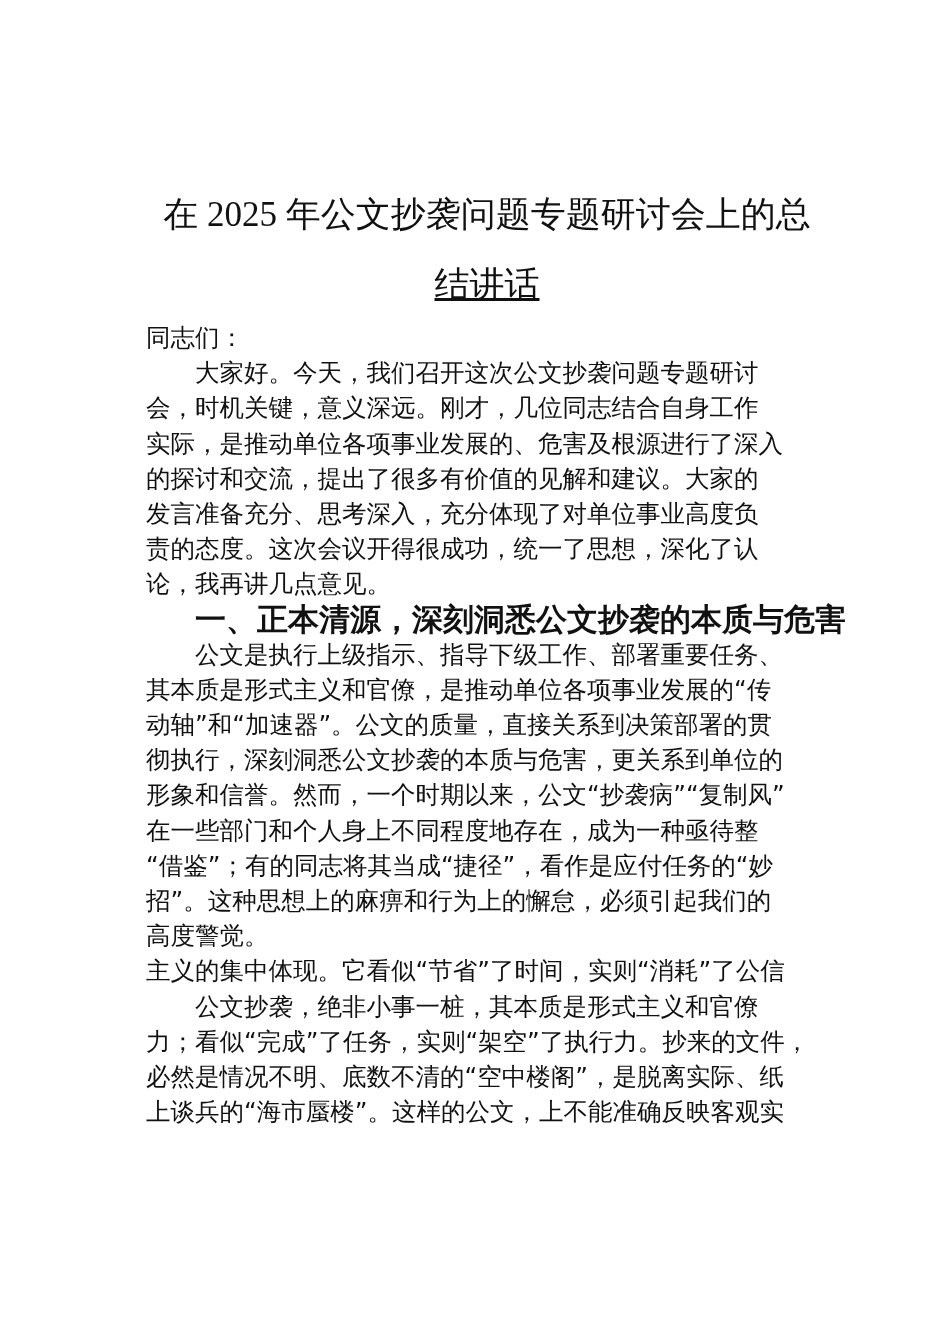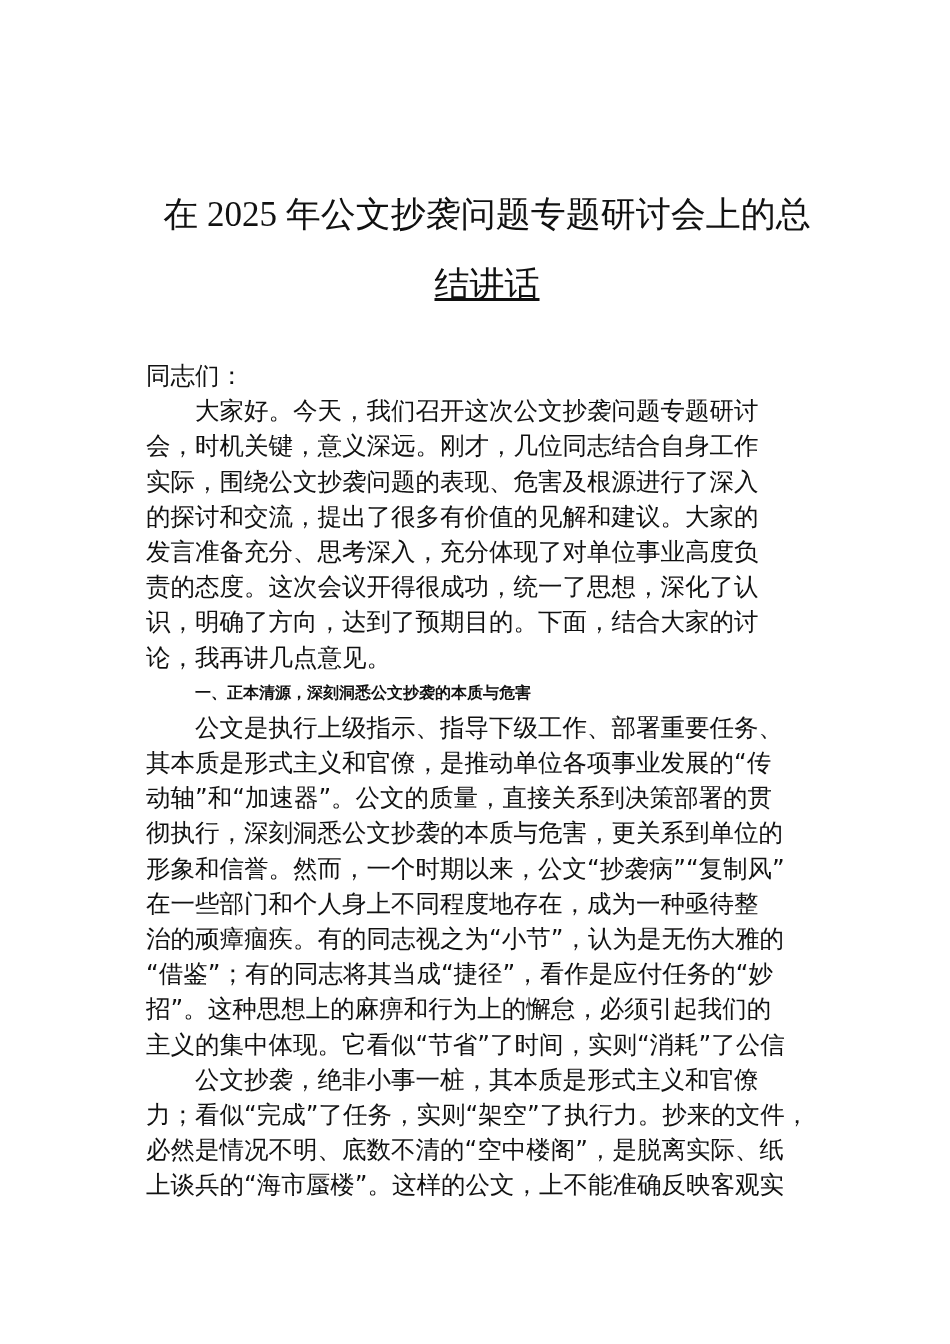--- a/index.html
+++ b/index.html
@@ -30,66 +30,65 @@
       font-size: 35px;
       line-height: 64px;
       color: #111;
       letter-spacing: 0px;
     }
     .title .t1 { display: block; height: 64px; }
     .title .t2 { display: block; height: 64px; margin-top: 6px; text-decoration: underline; }
     .body-text {
       position: absolute;
       left: 146px;
-      top: 358px;
+      top: 320px;
       width: 676px;
       font-size: 24.5px;
       line-height: 35.2px;
       color: #111;
     }
     .line {
       display: block;
       white-space: nowrap;
       height: 35.2px;
       overflow: visible;
     }
     .indent { padding-left: 49px; }
     .heading {
       font-weight: bold;
-      font-size: 16px;
+      font-size: 31px;
     }
   </style>
 </head>
 <body>
 
 <div class="page">
   <div class="title" style="top:183px;padding-left:12px;">
     <span class="t1">在 2025 年公文抄袭问题专题研讨会上的总</span>
     <span class="t2">结讲话</span>
   </div>
 
   <div class="body-text">
     <span class="line">同志们：</span>
     <span class="line indent">大家好。今天，我们召开这次公文抄袭问题专题研讨</span>
     <span class="line">会，时机关键，意义深远。刚才，几位同志结合自身工作</span>
-    <span class="line">实际，围绕公文抄袭问题的表现、危害及根源进行了深入</span>
+    <span class="line">实际，是推动单位各项事业发展的、危害及根源进行了深入</span>
     <span class="line">的探讨和交流，提出了很多有价值的见解和建议。大家的</span>
     <span class="line">发言准备充分、思考深入，充分体现了对单位事业高度负</span>
     <span class="line">责的态度。这次会议开得很成功，统一了思想，深化了认</span>
-    <span class="line">识，明确了方向，达到了预期目的。下面，结合大家的讨</span>
     <span class="line">论，我再讲几点意见。</span>
     <span class="line indent heading">一、正本清源，深刻洞悉公文抄袭的本质与危害</span>
     <span class="line indent">公文是执行上级指示、指导下级工作、部署重要任务、</span>
     <span class="line">其本质是形式主义和官僚，是推动单位各项事业发展的“传</span>
     <span class="line">动轴”和“加速器”。公文的质量，直接关系到决策部署的贯</span>
     <span class="line">彻执行，深刻洞悉公文抄袭的本质与危害，更关系到单位的</span>
     <span class="line">形象和信誉。然而，一个时期以来，公文“抄袭病”“复制风”</span>
     <span class="line">在一些部门和个人身上不同程度地存在，成为一种亟待整</span>
-    <span class="line">治的顽瘴痼疾。有的同志视之为“小节”，认为是无伤大雅的</span>
     <span class="line">“借鉴”；有的同志将其当成“捷径”，看作是应付任务的“妙</span>
     <span class="line">招”。这种思想上的麻痹和行为上的懈怠，必须引起我们的</span>
+    <span class="line">高度警觉。</span>
     <span class="line">主义的集中体现。它看似“节省”了时间，实则“消耗”了公信</span>
     <span class="line indent">公文抄袭，绝非小事一桩，其本质是形式主义和官僚</span>
     <span class="line">力；看似“完成”了任务，实则“架空”了执行力。抄来的文件，</span>
     <span class="line">必然是情况不明、底数不清的“空中楼阁”，是脱离实际、纸</span>
     <span class="line">上谈兵的“海市蜃楼”。这样的公文，上不能准确反映客观实</span>
   </div>
 </div>
 
 </body></html>

